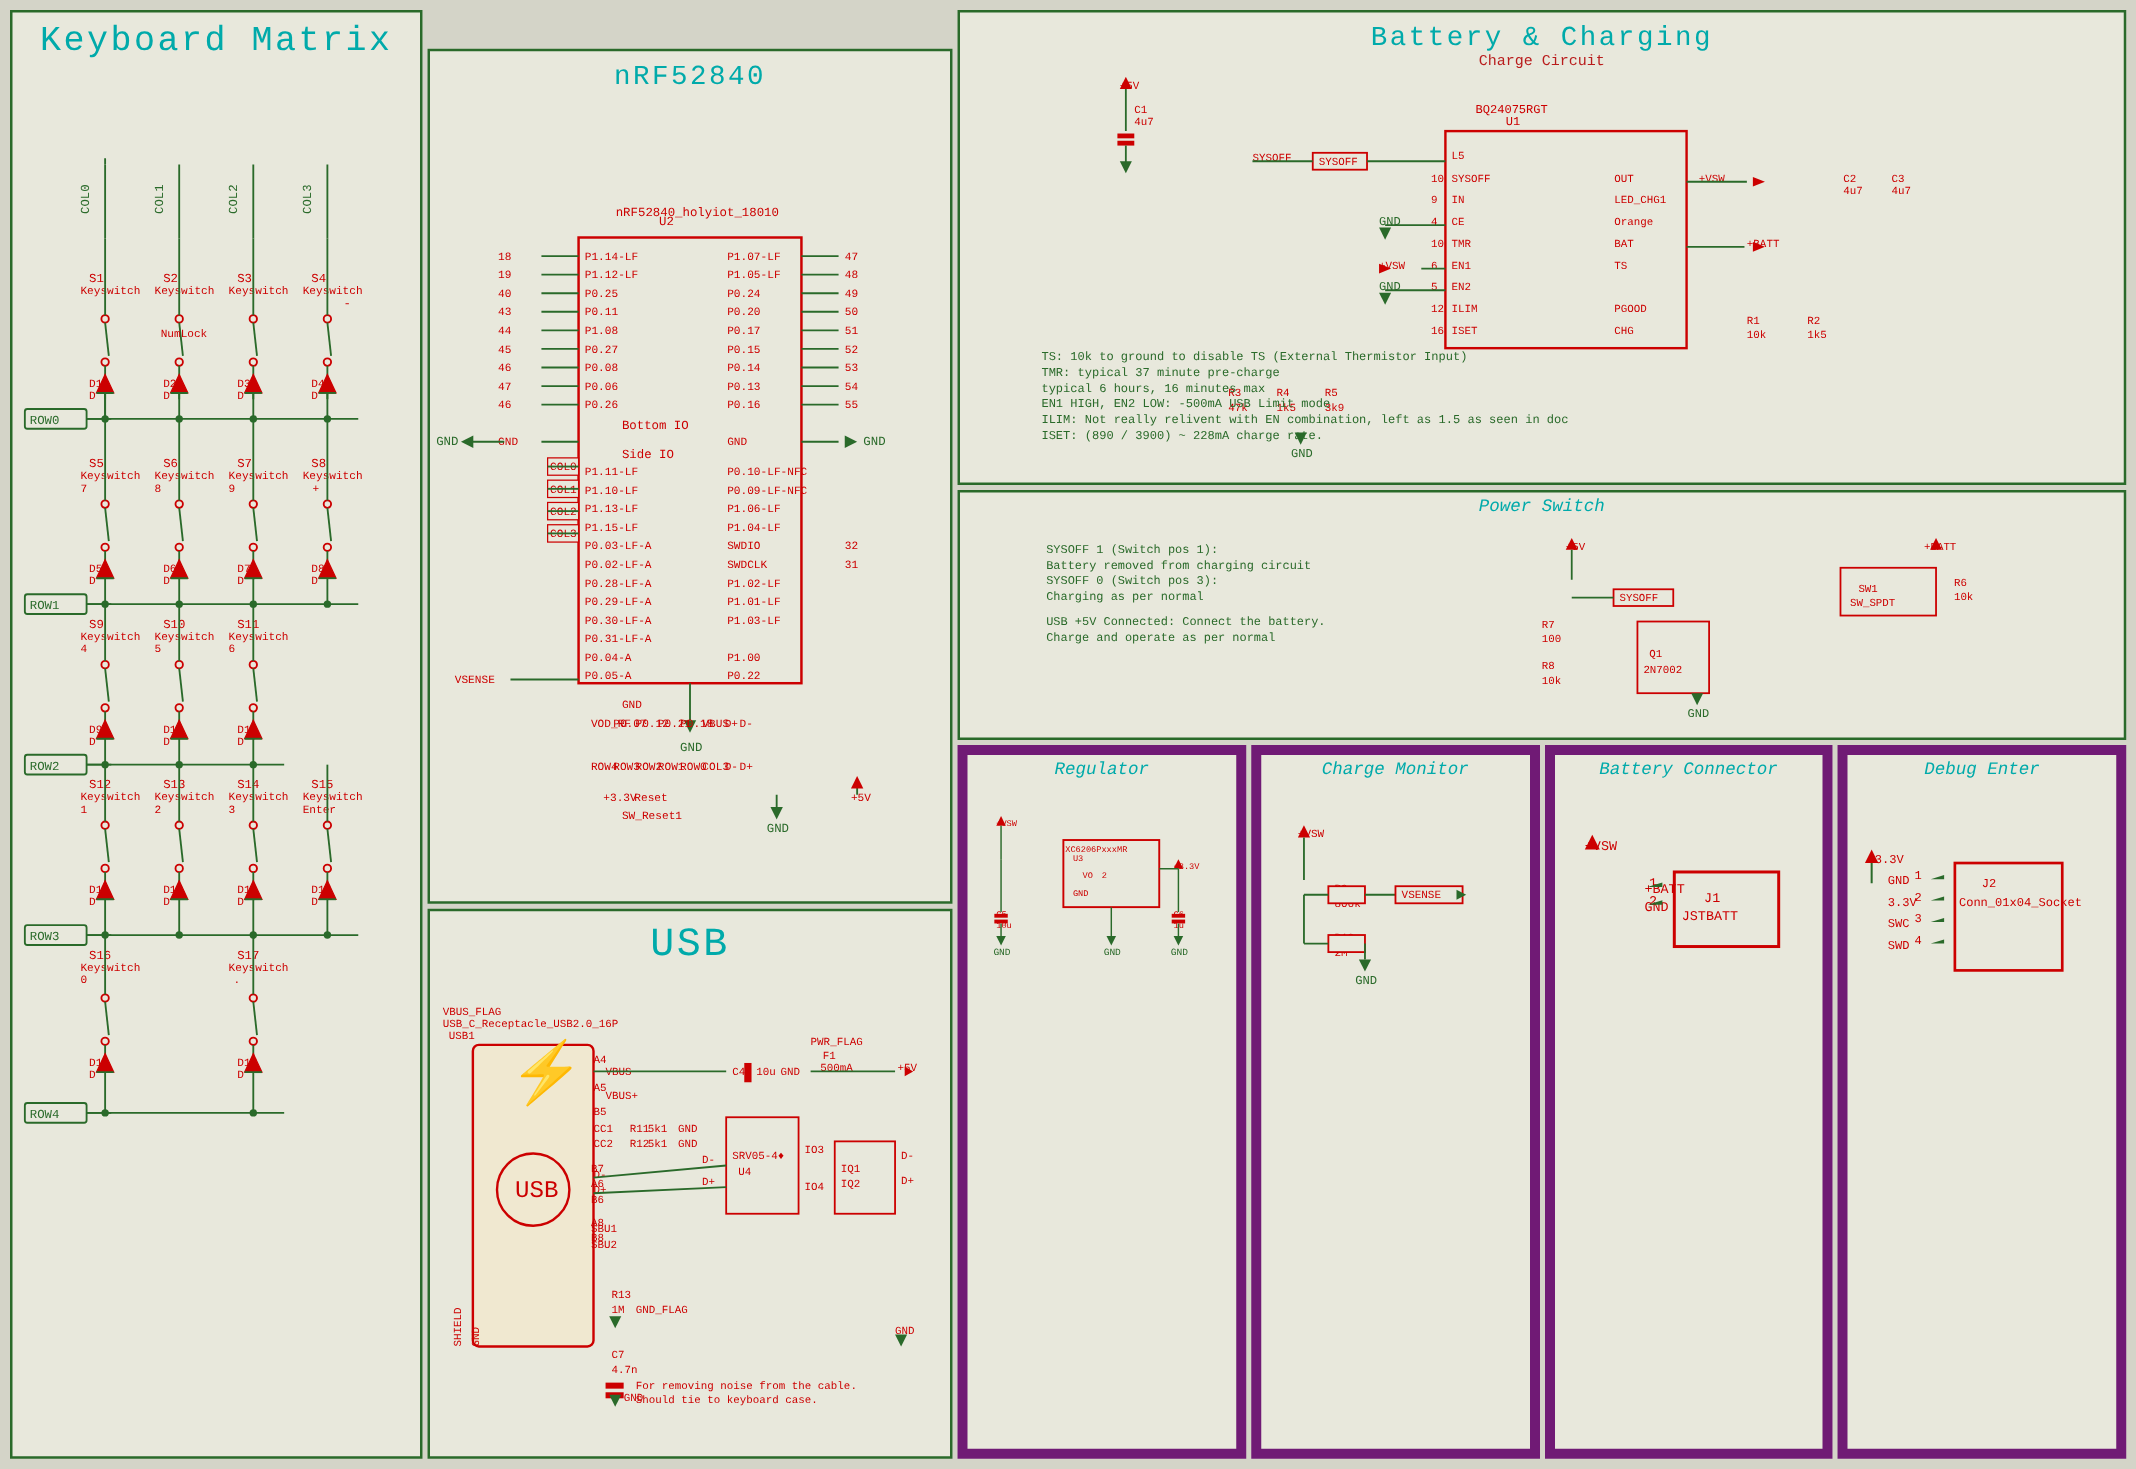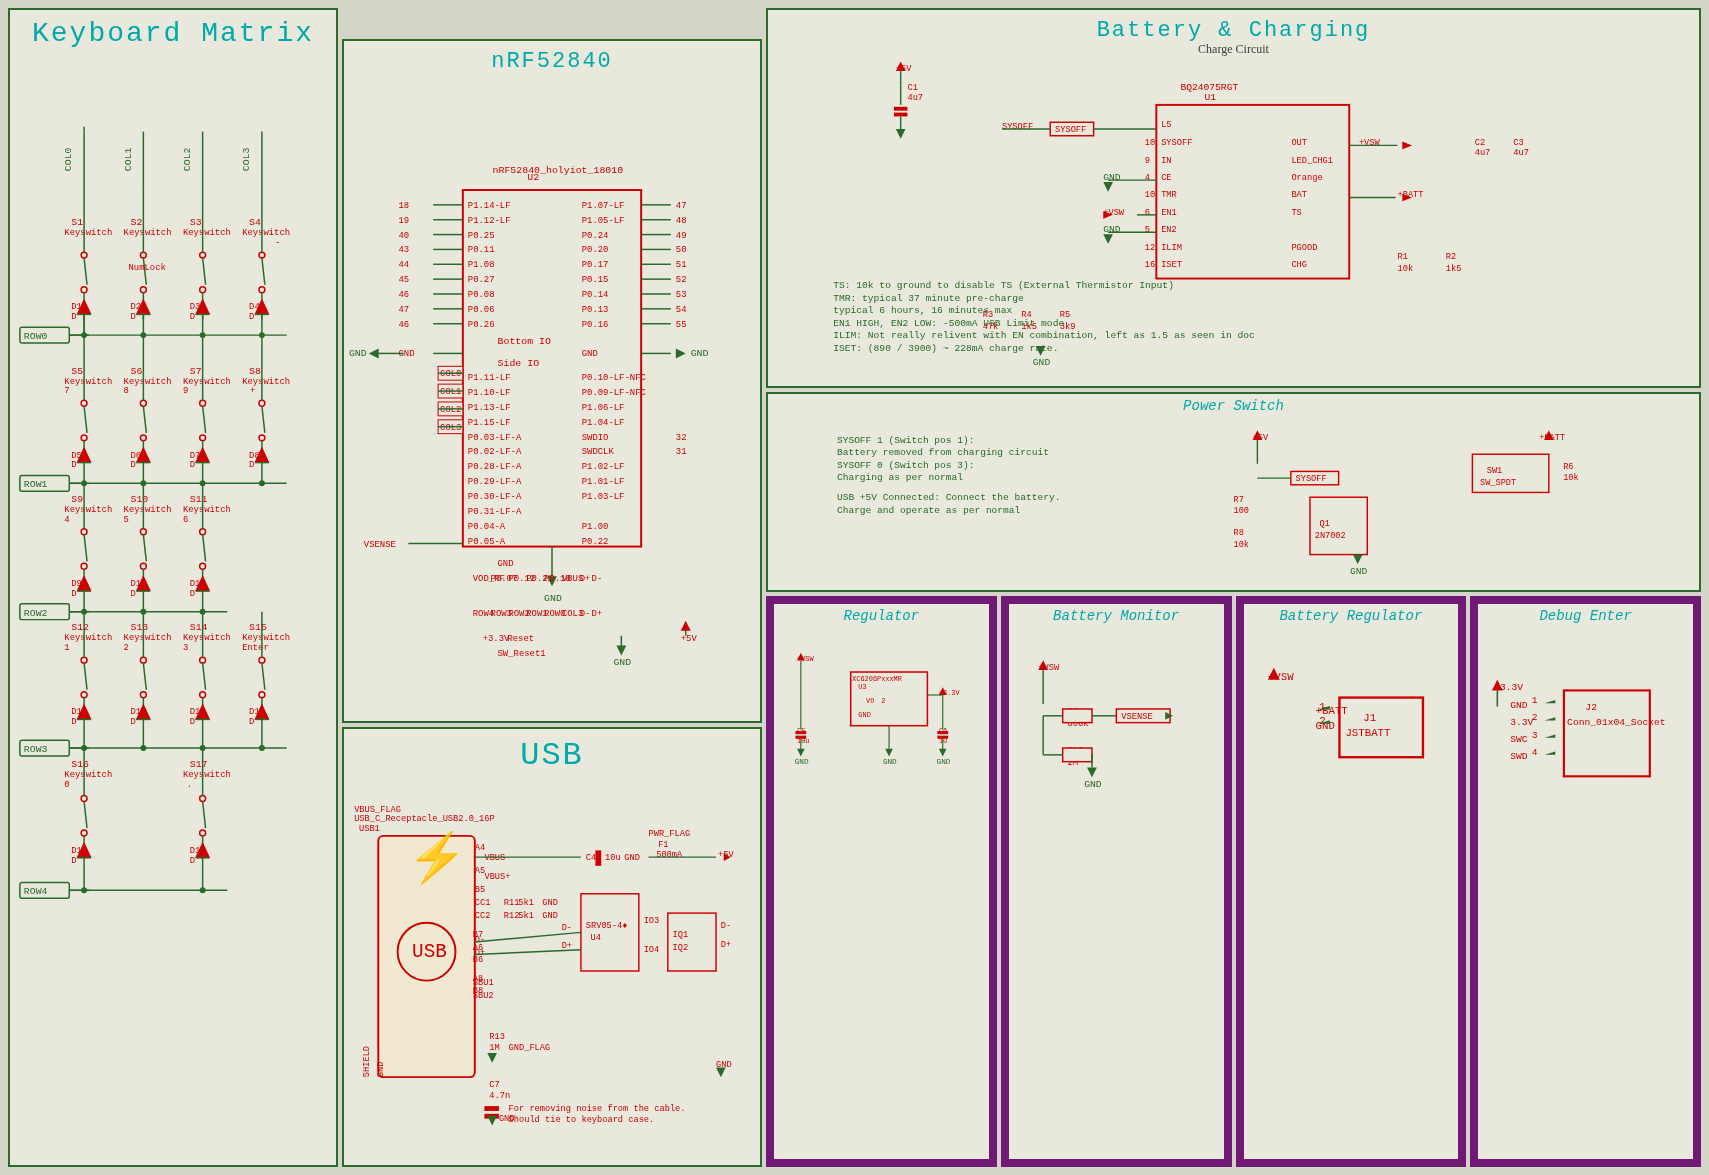--- a/index.html
+++ b/index.html
@@ -679,21 +679,21 @@
         <text x="380" y="300" class="label-red" font-size="8">GND</text>
         <polygon points="385,310 380,300 390,300" fill="#2a6a2a"></polygon>
       </svg>
     </div>
   </div>
 
   <div class="panel-right">
 
     <div class="panel right-top">
       <div class="panel-title" style="font-size:22px;">Battery &amp; Charging</div>
-      <div style="position:absolute;top:32px;left:0;right:0;text-align:center;font-size:12px;color:#404040;font-family:Liberation Serif, serif;">Charge Circuit</div>
+      <div style="position:absolute;top:32px;left:0;right:0;text-align:center;font-size:12px;color:#b91c1c;font-family:Liberation Mono, monospace;">Charge Circuit</div>
       <svg viewBox="0 0 860 340" style="width:100%;height:calc(100% - 48px)">
 
         <text x="80" y="25" class="label-red" font-size="9">+5V</text>
         <polygon points="85,15 80,25 90,25" fill="#cc0000"></polygon>
         <line x1="85" y1="25" x2="85" y2="40" class="wire"></line>
 
         <text x="92" y="45" class="label-red" font-size="9">C1</text>
         <text x="92" y="55" class="label-red" font-size="9">4u7</text>
         <line x1="85" y1="40" x2="85" y2="60" class="wire"></line>
         <rect x="78" y="62" width="14" height="4" fill="#cc0000"></rect>
@@ -869,21 +869,21 @@
           <polygon points="220,170 215,160 225,160" fill="#2a6a2a"></polygon>
           <text x="212" y="180" class="text-green" font-size="8">GND</text>
 
           <polygon points="150,170 145,160 155,160" fill="#2a6a2a"></polygon>
           <text x="142" y="180" class="text-green" font-size="8">GND</text>
           <line x1="150" y1="130" x2="150" y2="160" class="wire"></line>
         </svg>
       </div>
 
       <div class="right-bottom-sub">
-        <div class="sub-panel-title">Battery Monitor</div>
+        <div class="sub-panel-title">Charge Monitor</div>
         <svg viewBox="0 0 220 280" style="width:100%;height:calc(100%-24px);min-height:200px">
 
           <text x="30" y="45" class="label-red" font-size="9">+VSW</text>
           <polygon points="35,35 30,45 40,45" fill="#cc0000"></polygon>
           <line x1="35" y1="45" x2="35" y2="80" class="wire"></line>
 
           <text x="60" y="90" class="label-red" font-size="8">R9</text>
           <text x="60" y="102" class="label-red" font-size="8">806k</text>
           <rect x="55" y="85" width="30" height="14" stroke="#cc0000" stroke-width="1.5" fill="#e8e8dc"></rect>
           <line x1="35" y1="92" x2="55" y2="92" class="wire"></line>
@@ -899,21 +899,21 @@
           <line x1="35" y1="92" x2="35" y2="132" class="wire"></line>
           <line x1="35" y1="132" x2="55" y2="132" class="wire"></line>
           <line x1="85" y1="132" x2="85" y2="145" class="wire"></line>
 
           <polygon points="85,155 80,145 90,145" fill="#2a6a2a"></polygon>
           <text x="77" y="165" class="text-green" font-size="8">GND</text>
         </svg>
       </div>
 
       <div class="right-bottom-sub">
-        <div class="sub-panel-title">Battery Regulator</div>
+        <div class="sub-panel-title">Battery Connector</div>
         <svg viewBox="0 0 180 280" style="width:100%;height:calc(100%-24px);min-height:200px">
 
           <text x="20" y="45" class="label-red" font-size="9">+VSW</text>
           <polygon points="25,35 20,45 30,45" fill="#cc0000"></polygon>
 
           <rect x="80" y="60" width="70" height="50" stroke="#cc0000" stroke-width="2" fill="#e8e8dc"></rect>
           <text x="100" y="80" class="label-red" font-size="8">J1</text>
           <text x="85" y="92" class="label-red" font-size="7">JSTBATT</text>
           <text x="60" y="74" class="label-red" font-size="8">+BATT</text>
           <text x="60" y="86" class="label-red" font-size="8">GND</text>

